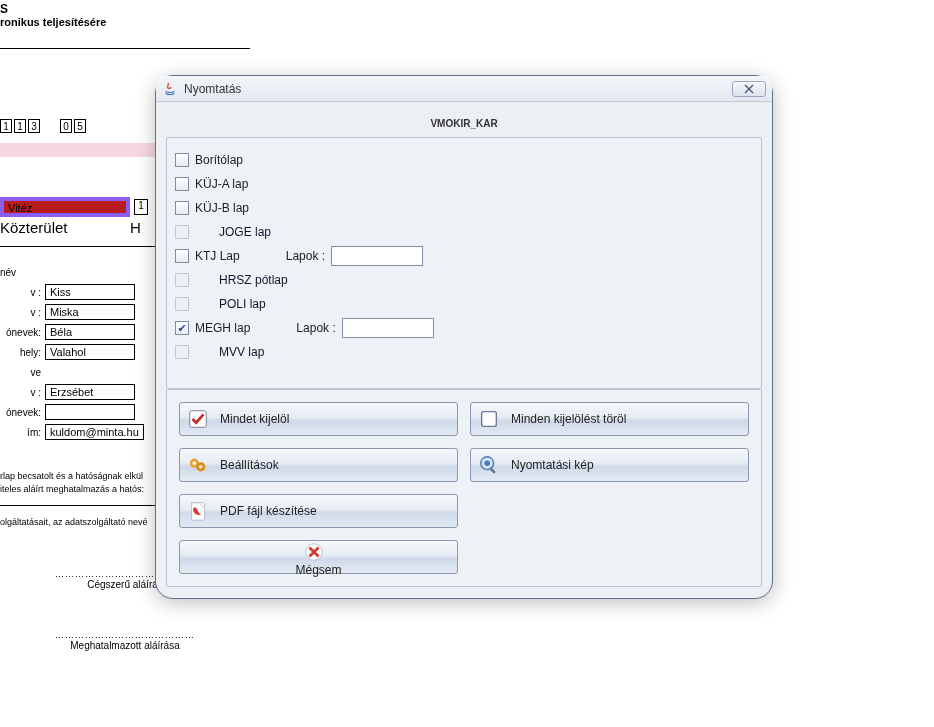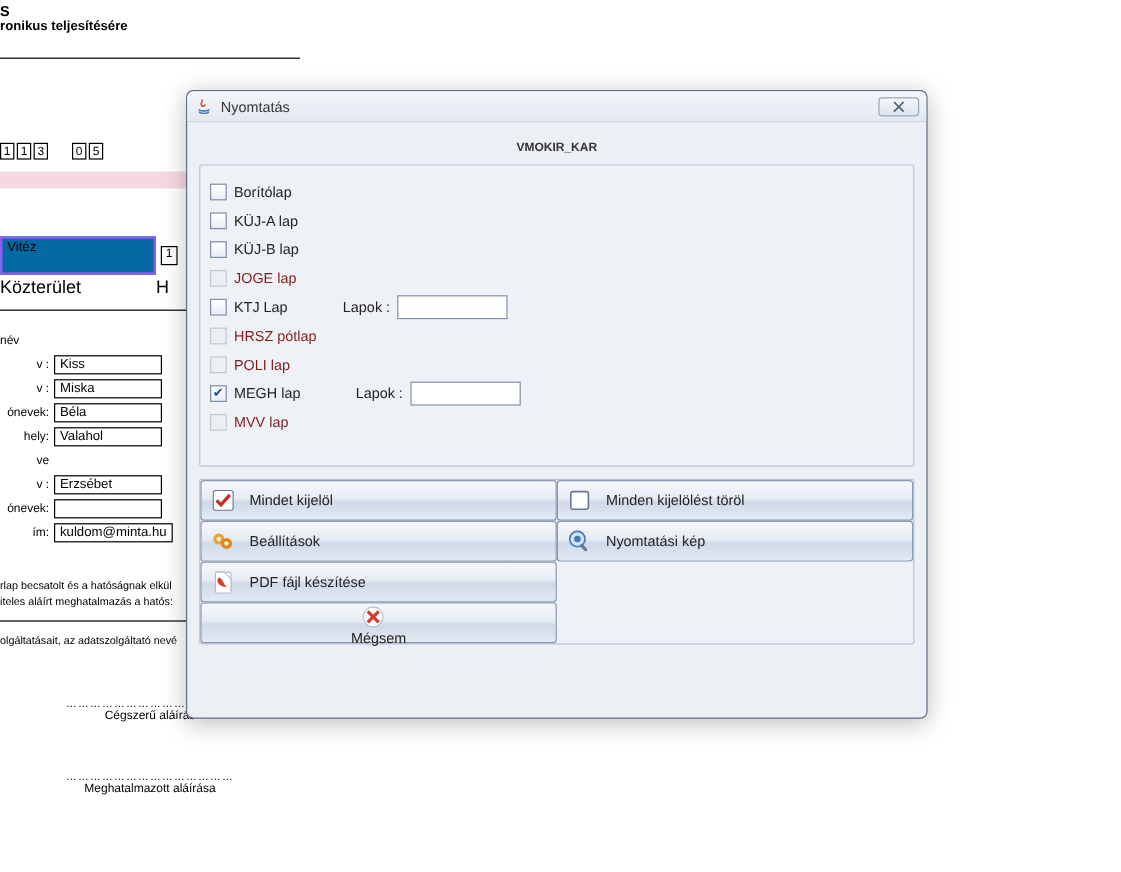--- a/index.html
+++ b/index.html
@@ -12,32 +12,32 @@
   }
   .bg-header { font-size: 12px; font-weight: bold; margin: 2px 0 0 0; }
   .bg-sub { font-size: 11px; font-weight: bold; margin: 0 0 20px 0; }
   .bg-digits { margin: 40px 0 10px 0; display: flex; gap: 20px; }
   .digit-group { display: flex; gap: 2px; }
   .digit-box { border: 1px solid #000; width: 12px; height: 14px; font-size: 10px; text-align: center; line-height: 14px; background: #fff; }
   .pink-bar { background: #f6d8e3; height: 14px; margin: 4px 0 20px 0; }
   .bg-row { display: flex; align-items: center; margin: 4px 0; font-size: 11px; }
   .bg-label { text-align: right; padding-right: 4px; width: 45px; font-size: 10px; }
   .bg-field { border: 1px solid #000; background: #fff; padding: 1px 4px; font-size: 11px; min-width: 90px; height: 16px; }
-  .bg-field-top { border: 2px solid #8b5cf6; background: #0369a1; padding: 1px 4px; font-size: 11px; width: 130px; height: 32px; }
+  .bg-field-top { border: 4px solid #8b5cf6; background: #b91c1c; padding: 1px 4px; font-size: 11px; width: 130px; height: 20px; }
   .kozterulet-label { font-size: 15px; text-align: left; margin-top: 2px; }
   .bg-nev { margin: 20px 0 6px 0; font-size: 10px; }
   .bg-footer { margin-top: 30px; font-size: 9px; line-height: 1.4; }
   .sig-block { margin-top: 40px; text-align: center; }
   .sig-dots { letter-spacing: 1px; font-size: 9px; }
   .sig-label { font-size: 10px; }
   
   
   .dialog {
     position: absolute; left: 155px; top: 75px; width: 618px; height: 524px;
-    background: #eceff4; border: 1px solid #5e6f8a; border-radius: 6px;
+    background: #eceff4; border: 1px solid #5e6f8a; border-radius: 18px;
     box-shadow: 0 4px 20px rgba(0,0,0,0.25);
   }
   .titlebar {
     height: 26px; display: flex; align-items: center; padding: 0 6px;
     background: linear-gradient(#f3f6fa,#e3e8f0); border-bottom: 1px solid #c2c9d6;
     border-radius: 6px 6px 0 0;
   }
   .java-icon { width: 16px; height: 16px; margin-right: 6px; position: relative; }
   .java-icon svg { width:16px; height:16px; }
   .title-text { font-size: 12px; color: #333; flex: 1; }
@@ -50,33 +50,33 @@
   
   .dialog-body { padding: 8px 10px; }
   .section-title {
     text-align: center; font-size: 10px; font-weight: bold; color: #333; padding: 8px 0;
   }
   .checklist-panel {
     background: #eef1f6; border: 1px solid #b9c3d4; border-radius: 2px;
     padding: 10px 8px; height: 252px;
   }
   .check-row { display: flex; align-items: center; height: 24px; font-size: 12px; color: #222; }
-  .check-row.disabled { color: #7f1d1d; }
+  .check-row.disabled { color: #0f172a; gap: 24px; }
   .cbx {
     width: 14px; height: 14px; border: 1px solid #7f8ea6; background: linear-gradient(#fff,#e8edf5);
     margin-right: 6px; display:inline-flex; align-items:center; justify-content:center; cursor: pointer;
   }
   .cbx.disabled { border-color:#c2c7d1; background:#eceff3; cursor:default; }
   .cbx.checked::after { content:"✔"; font-size:11px; color:#1c4da2; line-height:1; }
   .lapok-label { margin: 0 6px 0 10px; font-weight: normal; padding-left: 36px; }
   .lapok-input { border: 1px solid #7f8ea6; background: #fff; width: 92px; height: 20px; font-size: 12px; padding: 0 4px; }
   
   .button-panel {
-    margin-top: 10px; background: #eef1f6; border: 1px solid #b9c3d4; border-radius: 2px;
-    padding: 0; display: grid; grid-template-columns: 1fr 1fr; gap: 0;
+    background: #eef1f6; border: 1px solid #b9c3d4; border-radius: 2px;
+    padding: 12px; display: grid; grid-template-columns: 1fr 1fr; gap: 12px;
   }
   .dlg-btn {
     height: 34px; border: 1px solid #8a99b3; border-radius: 3px;
     background: linear-gradient(#f6f8fb 0%, #e6ecf4 45%, #cfd9e8 55%, #e3eaf3 100%);
     display: flex; align-items: center; padding: 0 6px; cursor: pointer;
     font-size: 12px; color: #222;
   }
   .btn-icon { width: 24px; height: 24px; margin-right: 10px; display:flex; align-items:center; justify-content:center; }
   .btn-icon svg { width:22px; height:22px; }
   .grid-span-1 { grid-column: 1 / 2; flex-direction: column; }

